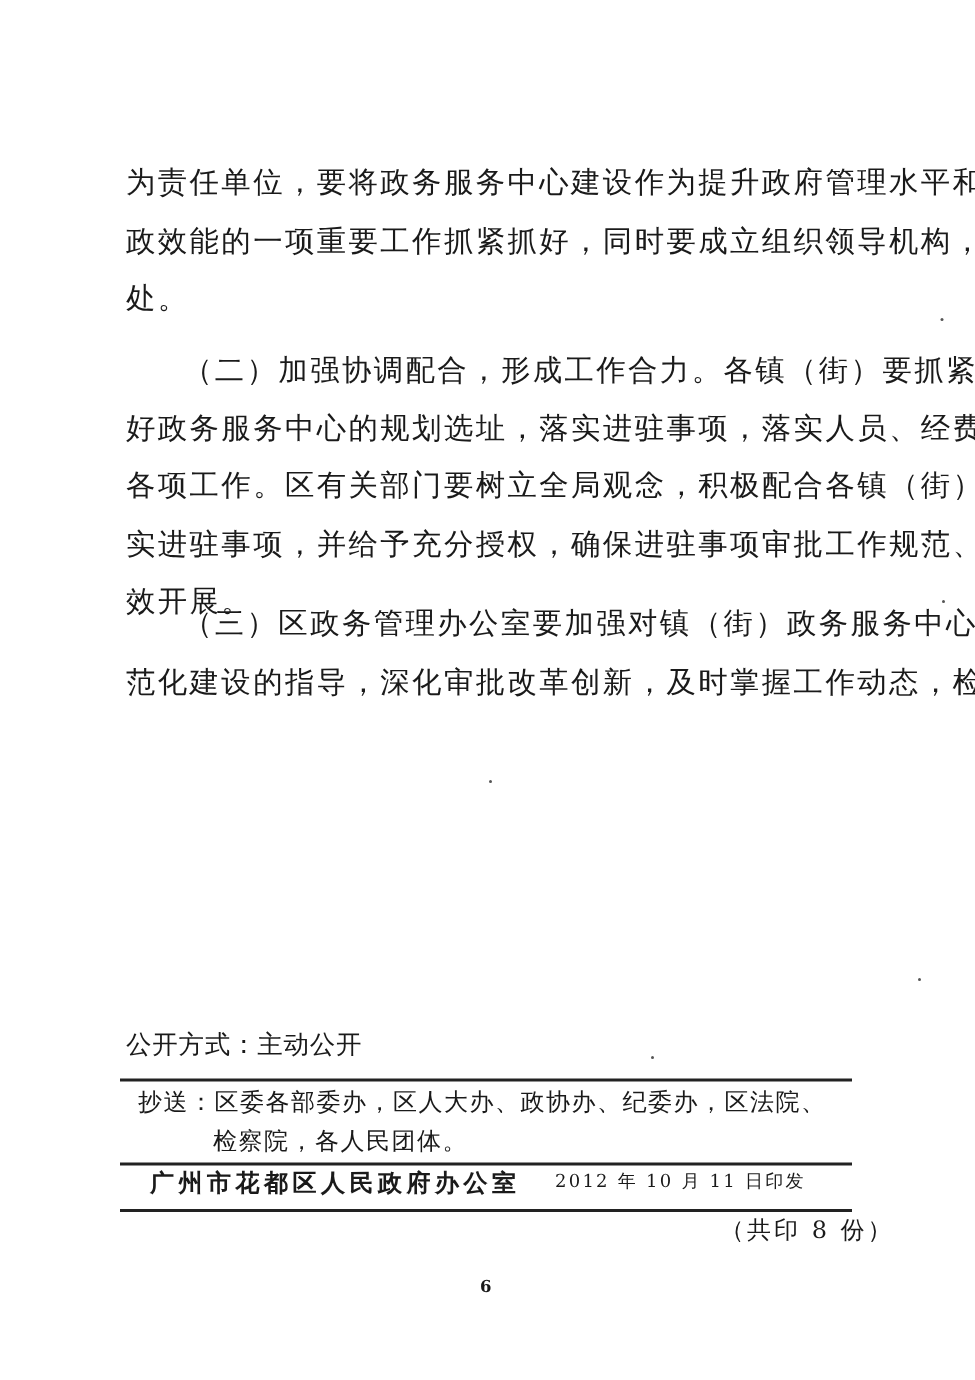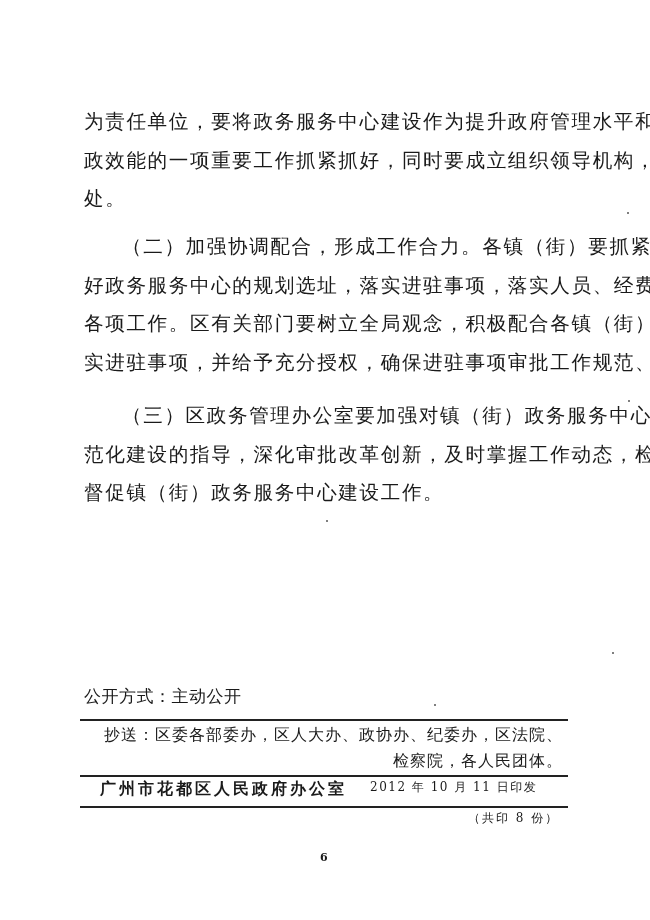--- a/index.html
+++ b/index.html
@@ -18,49 +18,49 @@
   #p3 { top: 397px; }
   .label-open {
     position: absolute; left: 84px; top: 685px; font-size: 17px;
     font-family: "DejaVu Sans", "Liberation Sans", sans-serif; letter-spacing: 0.5px; text-align: right;
   }
   .rule { position: absolute; left: 80px; width: 488px; height: 1.6px; background: #222; }
   #rule1 { top: 719px; }
   #rule2 { top: 775px; }
   #rule3 { top: 806px; }
   .cc {
-    position: absolute; left: 104px; top: 722px; font-size: 16px; line-height: 26px; letter-spacing: 1px;
+    position: absolute; left: 92px; top: 722px; font-size: 16px; line-height: 26px; letter-spacing: 1px;
   }
-  .cc .cont { padding-left: 50px; display:block;text-align:right; }
+  .cc .cont { padding-left: 50px; display:block; }
   .issuer { position: absolute; left: 100px; top: 779px; font-size: 16px; letter-spacing: 3px; font-weight: bold; }
   .date { position: absolute; left: 370px; top: 779px; font-size: 12px; letter-spacing: 1.5px; }
-  .copies { position: absolute; left: 468px; top: 810px; font-size: 12px; letter-spacing: 2px; }
+  .copies { position: absolute; left: 480px; top: 810px; font-size: 16px; letter-spacing: 2px; }
   .pagenum { position: absolute; left: 320px; top: 851px; font-size: 11px; font-weight: bold; }
   .speck { position: absolute; width: 2px; height: 2px; background: #555; border-radius: 1px; }
 </style>
 </head>
 <body>
 
 <div id="p1" class="para">
   <span class="line">为责任单位，要将政务服务中心建设作为提升政府管理水平和行</span>
   <span class="line">政效能的一项重要工作抓紧抓好，同时要成立组织领导机构，采</span>
   <span class="line">处。</span>
 </div>
 
 <div id="p2" class="para">
   <span class="line" style="padding-left:38px">（二）加强协调配合，形成工作合力。各镇（街）要抓紧做</span>
   <span class="line">好政务服务中心的规划选址，落实进驻事项，落实人员、经费等</span>
   <span class="line">各项工作。区有关部门要树立全局观念，积极配合各镇（街）落</span>
   <span class="line">实进驻事项，并给予充分授权，确保进驻事项审批工作规范、高</span>
+  <span class="line">效开展。</span>
 </div>
 
 <div id="p3" class="para">
   <span class="line" style="padding-left:38px">（三）区政务管理办公室要加强对镇（街）政务服务中心规</span>
   <span class="line">范化建设的指导，深化审批改革创新，及时掌握工作动态，检查</span>
-  <span class="line">督促镇（街）政务服务中心建设工作。</span>
 </div>
 
 <div class="label-open">公开方式：主动公开</div>
 
 <div id="rule1" class="rule"></div>
 
 <div class="cc">
   <span>抄送：</span><span>区委各部委办，区人大办、政协办、纪委办，区法院、</span>
   <span class="cont">检察院，各人民团体。</span>
 </div>

